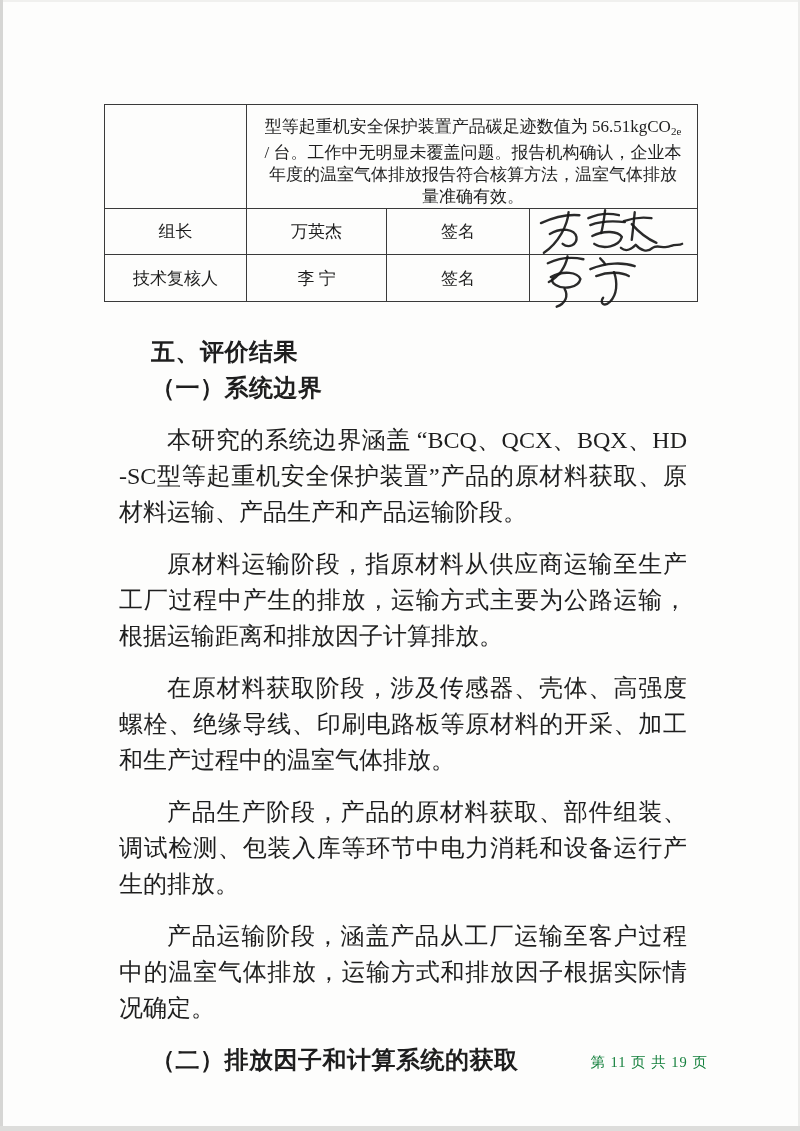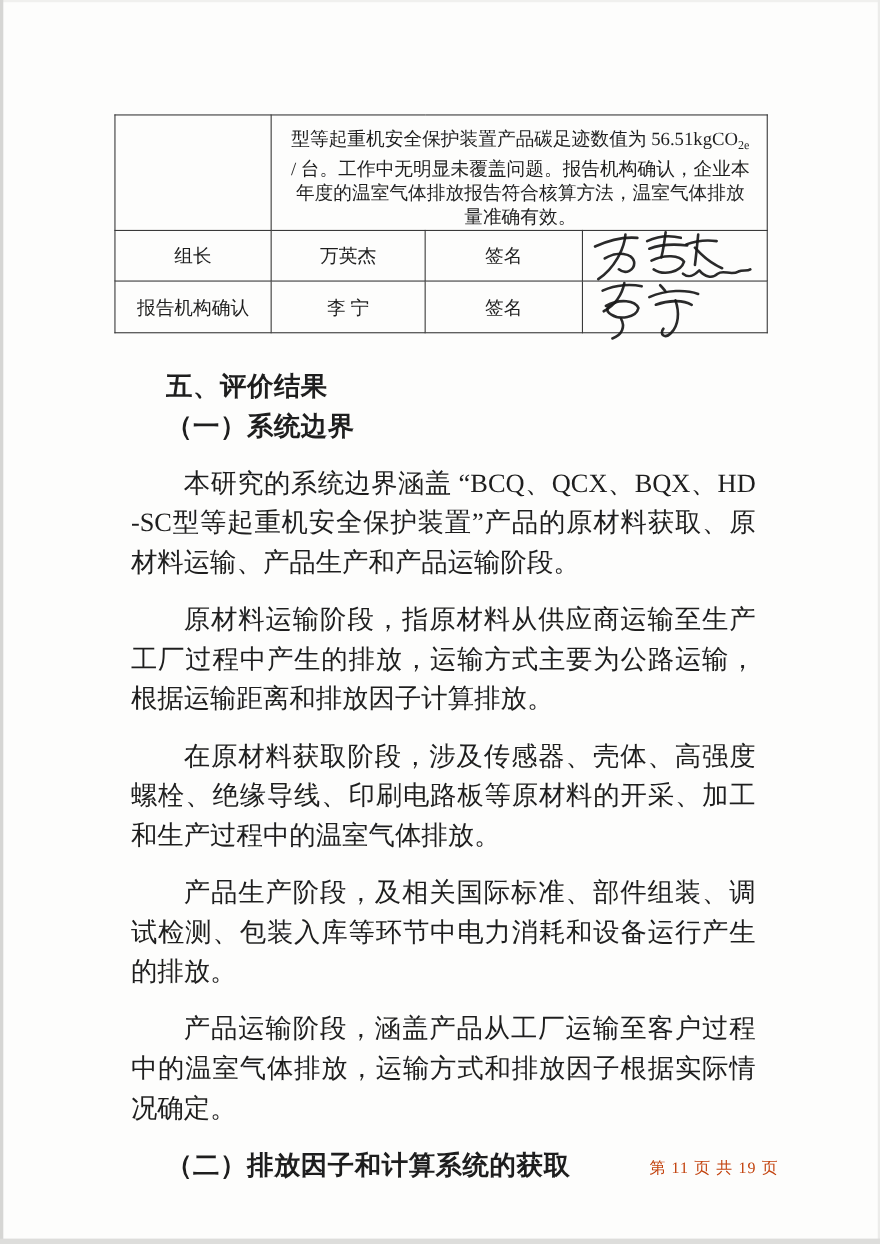--- a/index.html
+++ b/index.html
@@ -62,21 +62,21 @@
     font-family:"Liberation Sans","DejaVu Sans",sans-serif;
     font-weight:bold; text-indent:2em; letter-spacing:.5px;
   }
 
   
   .footer {
     position:absolute; top:1052px; left:0; right:92px;
     text-align:right;
     font-size:14.5px; line-height:20px;
     letter-spacing:1px;
-    color:#c2410c;
+    color:#15803d;
   }
 </style>
 </head>
 <body>
 
 <div class="edge-top"></div>
 <div class="edge-left"></div>
 <div class="edge-right"></div>
 <div class="edge-bottom"></div>
 
@@ -106,21 +106,21 @@
         <path d="M72,4 C71,12 70,20 68,27"></path>
         <path d="M59,30 C71,24 85,25 89,31 C86,41 70,44 61,38"></path>
         <path d="M102,6 C101,16 100,26 99,34"></path>
         <path d="M91,15 C102,11 112,11 119,12"></path>
         <path d="M99,18 C106,26 115,33 124,37"></path>
         <path d="M88,42 C94,47 99,43 103,39 C108,45 115,47 120,42 C125,38 132,44 139,40 C143,38 147,40 150,38"></path>
       </svg>
     </td>
   </tr>
   <tr class="r3">
-    <td>报告机构确认</td>
+    <td>技术复核人</td>
     <td>李 宁</td>
     <td>签名</td>
     <td class="sig-cell">
       <svg width="158" height="58" viewBox="0 0 160 58">
         <path d="M14,11 C27,5 41,5 50,7"></path>
         <path d="M34,4 C32,15 25,25 15,30"></path>
         <path d="M17,25 C30,18 44,20 47,27 C45,36 30,38 22,33 C15,29 19,23 26,22"></path>
         <path d="M31,37 C35,44 32,52 23,55"></path>
         <path d="M67,6 C69,8 71,10 72,12"></path>
         <path d="M57,17 C73,10 91,10 102,14"></path>
@@ -131,18 +131,18 @@
   </tr>
 </tbody>
   </table>
 
 <div class="content">
   <div class="hd">五、评价结果</div>
   <div class="hd">（一）系统边界</div>
   <p>本研究的系统边界涵盖 “BCQ、QCX、BQX、HD-SC型等起重机安全保护装置”产品的原材料获取、原材料运输、产品生产和产品运输阶段。</p>
   <p>原材料运输阶段，指原材料从供应商运输至生产工厂过程中产生的排放，运输方式主要为公路运输，根据运输距离和排放因子计算排放。</p>
   <p>在原材料获取阶段，涉及传感器、壳体、高强度螺栓、绝缘导线、印刷电路板等原材料的开采、加工和生产过程中的温室气体排放。</p>
-  <p>产品生产阶段，及相关国际标准、部件组装、调试检测、包装入库等环节中电力消耗和设备运行产生的排放。</p>
+  <p>产品生产阶段，产品的原材料获取、部件组装、调试检测、包装入库等环节中电力消耗和设备运行产生的排放。</p>
   <p>产品运输阶段，涵盖产品从工厂运输至客户过程中的温室气体排放，运输方式和排放因子根据实际情况确定。</p>
   <div class="hd">（二）排放因子和计算系统的获取</div>
 </div>
 
 <div class="footer">第 11 页 共 19 页</div>
 
 </body></html>

